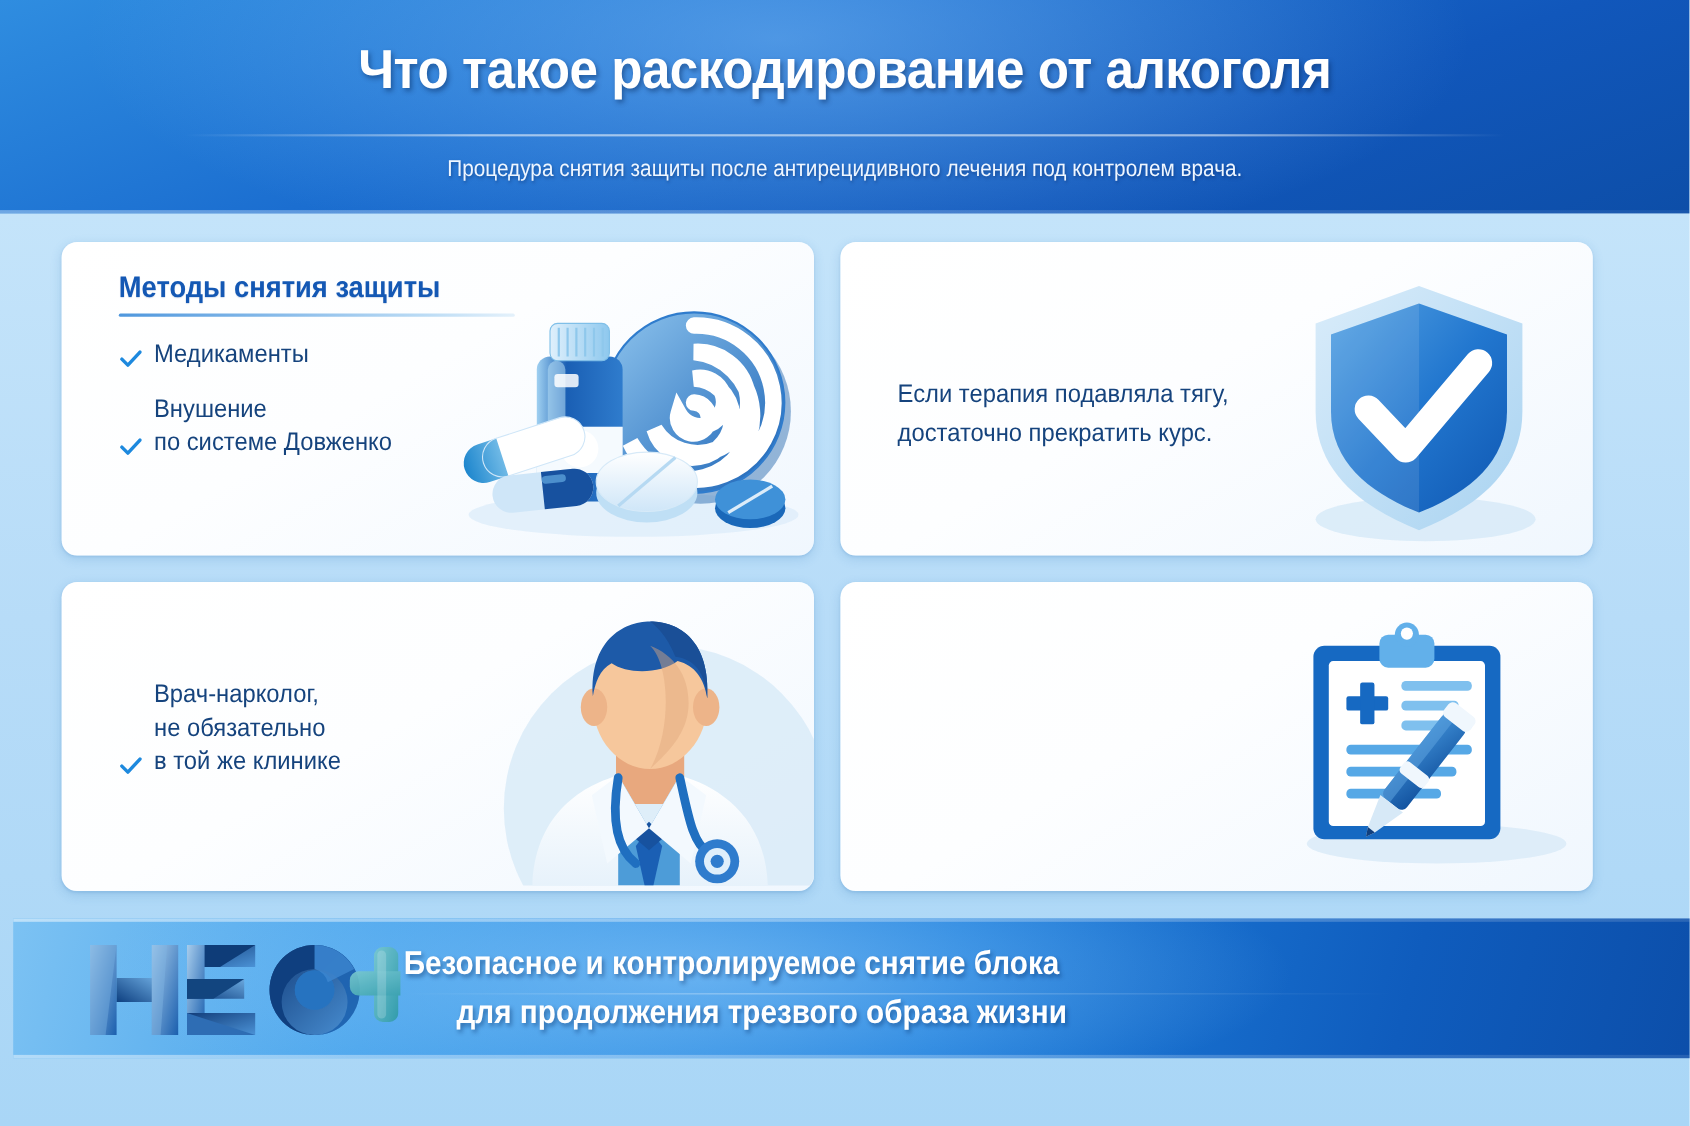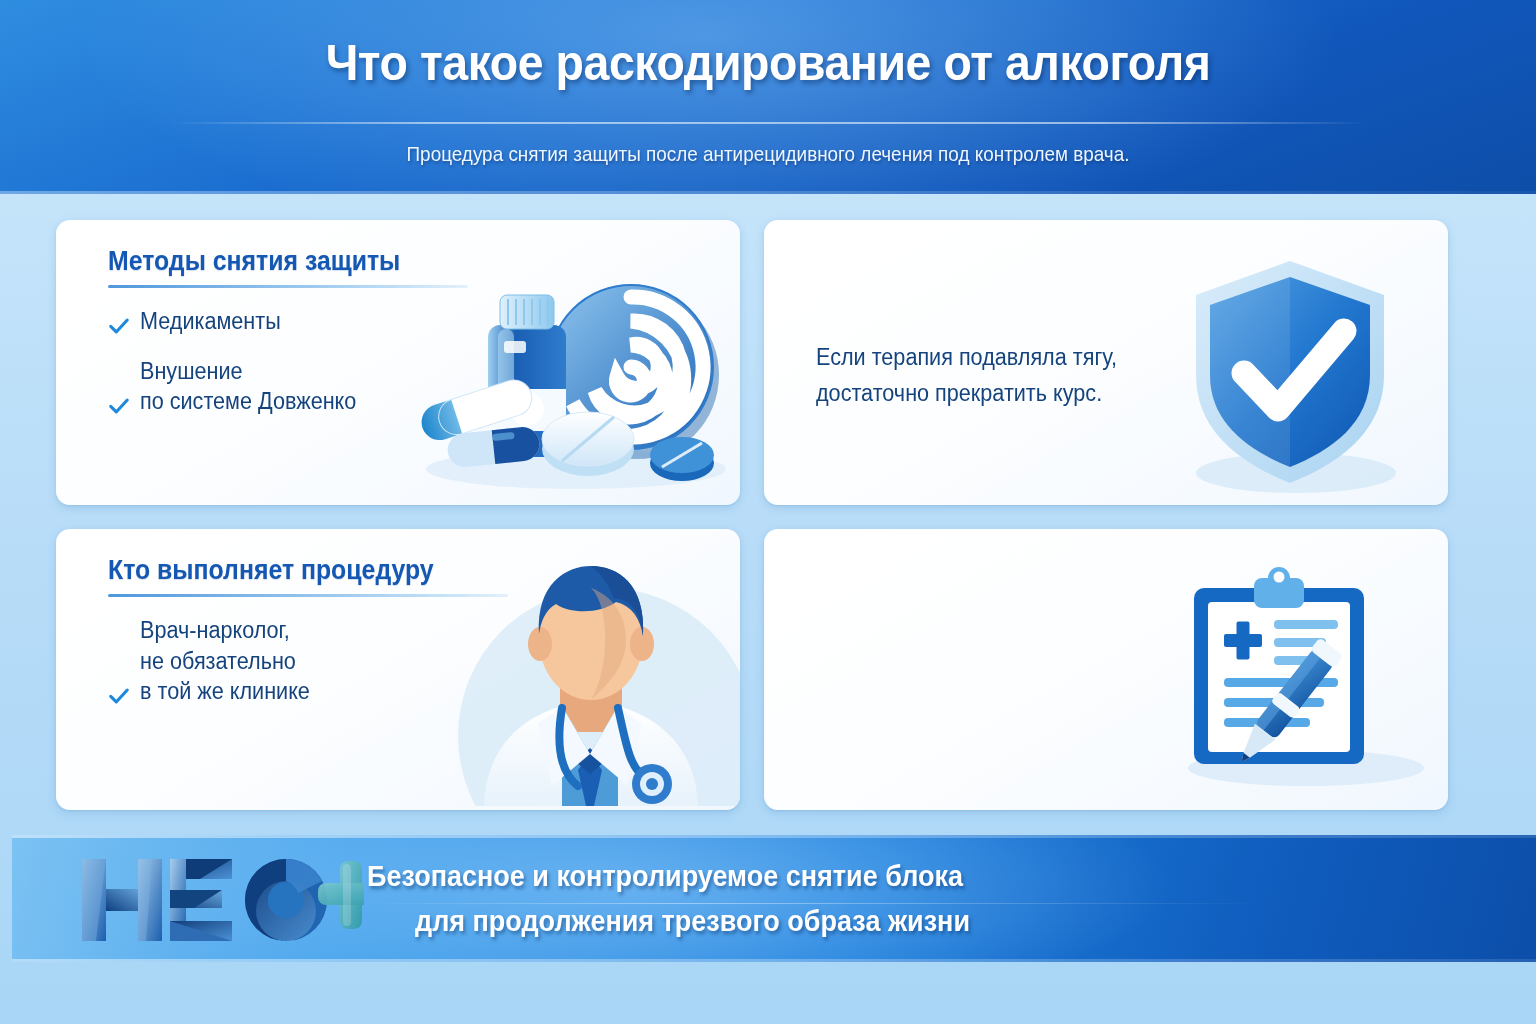--- a/index.html
+++ b/index.html
@@ -340,24 +340,20 @@
         <ellipse cx="118" cy="224" rx="100" ry="20" fill="#d7eaf8" opacity="0.85"></ellipse>
         <path d="M112,12 L206,46 V126 C206,182 162,214 112,234 C62,214 18,182 18,126 V46 Z" fill="url(#shOuter)"></path>
         <path d="M112,28 L192,56 V126 C192,174 154,201 112,218 C70,201 32,174 32,126 V56 Z" fill="url(#shInner)"></path>
         <path d="M112,28 L112,218 C70,201 32,174 32,126 V56 Z" fill="#ffffff" opacity="0.1"></path>
         <path d="M66,124 L100,160 L166,82" fill="none" stroke="#ffffff" stroke-width="25" stroke-linecap="round" stroke-linejoin="round"></path>
       </svg>
     </div>
   </div>
 
   <div class="card">
-    <div class="card-head">
-      <div class="card-title">Кто выполняет процедуру</div>
-      <div class="card-underline ul-w3"></div>
-    </div>
     <div class="card-body">
       <div class="bullet">
         <span class="chk">
           <svg width="22" height="22" viewBox="0 0 24 24">
               <path d="M3 12.5 L9 18.5 L21 5.5" fill="none" stroke="currentColor" stroke-width="3.4" stroke-linecap="round" stroke-linejoin="round"></path>
             </svg>
         </span>
         <span class="btxt">Врач-нарколог,
 не обязательно
 в той же клинике</span>

